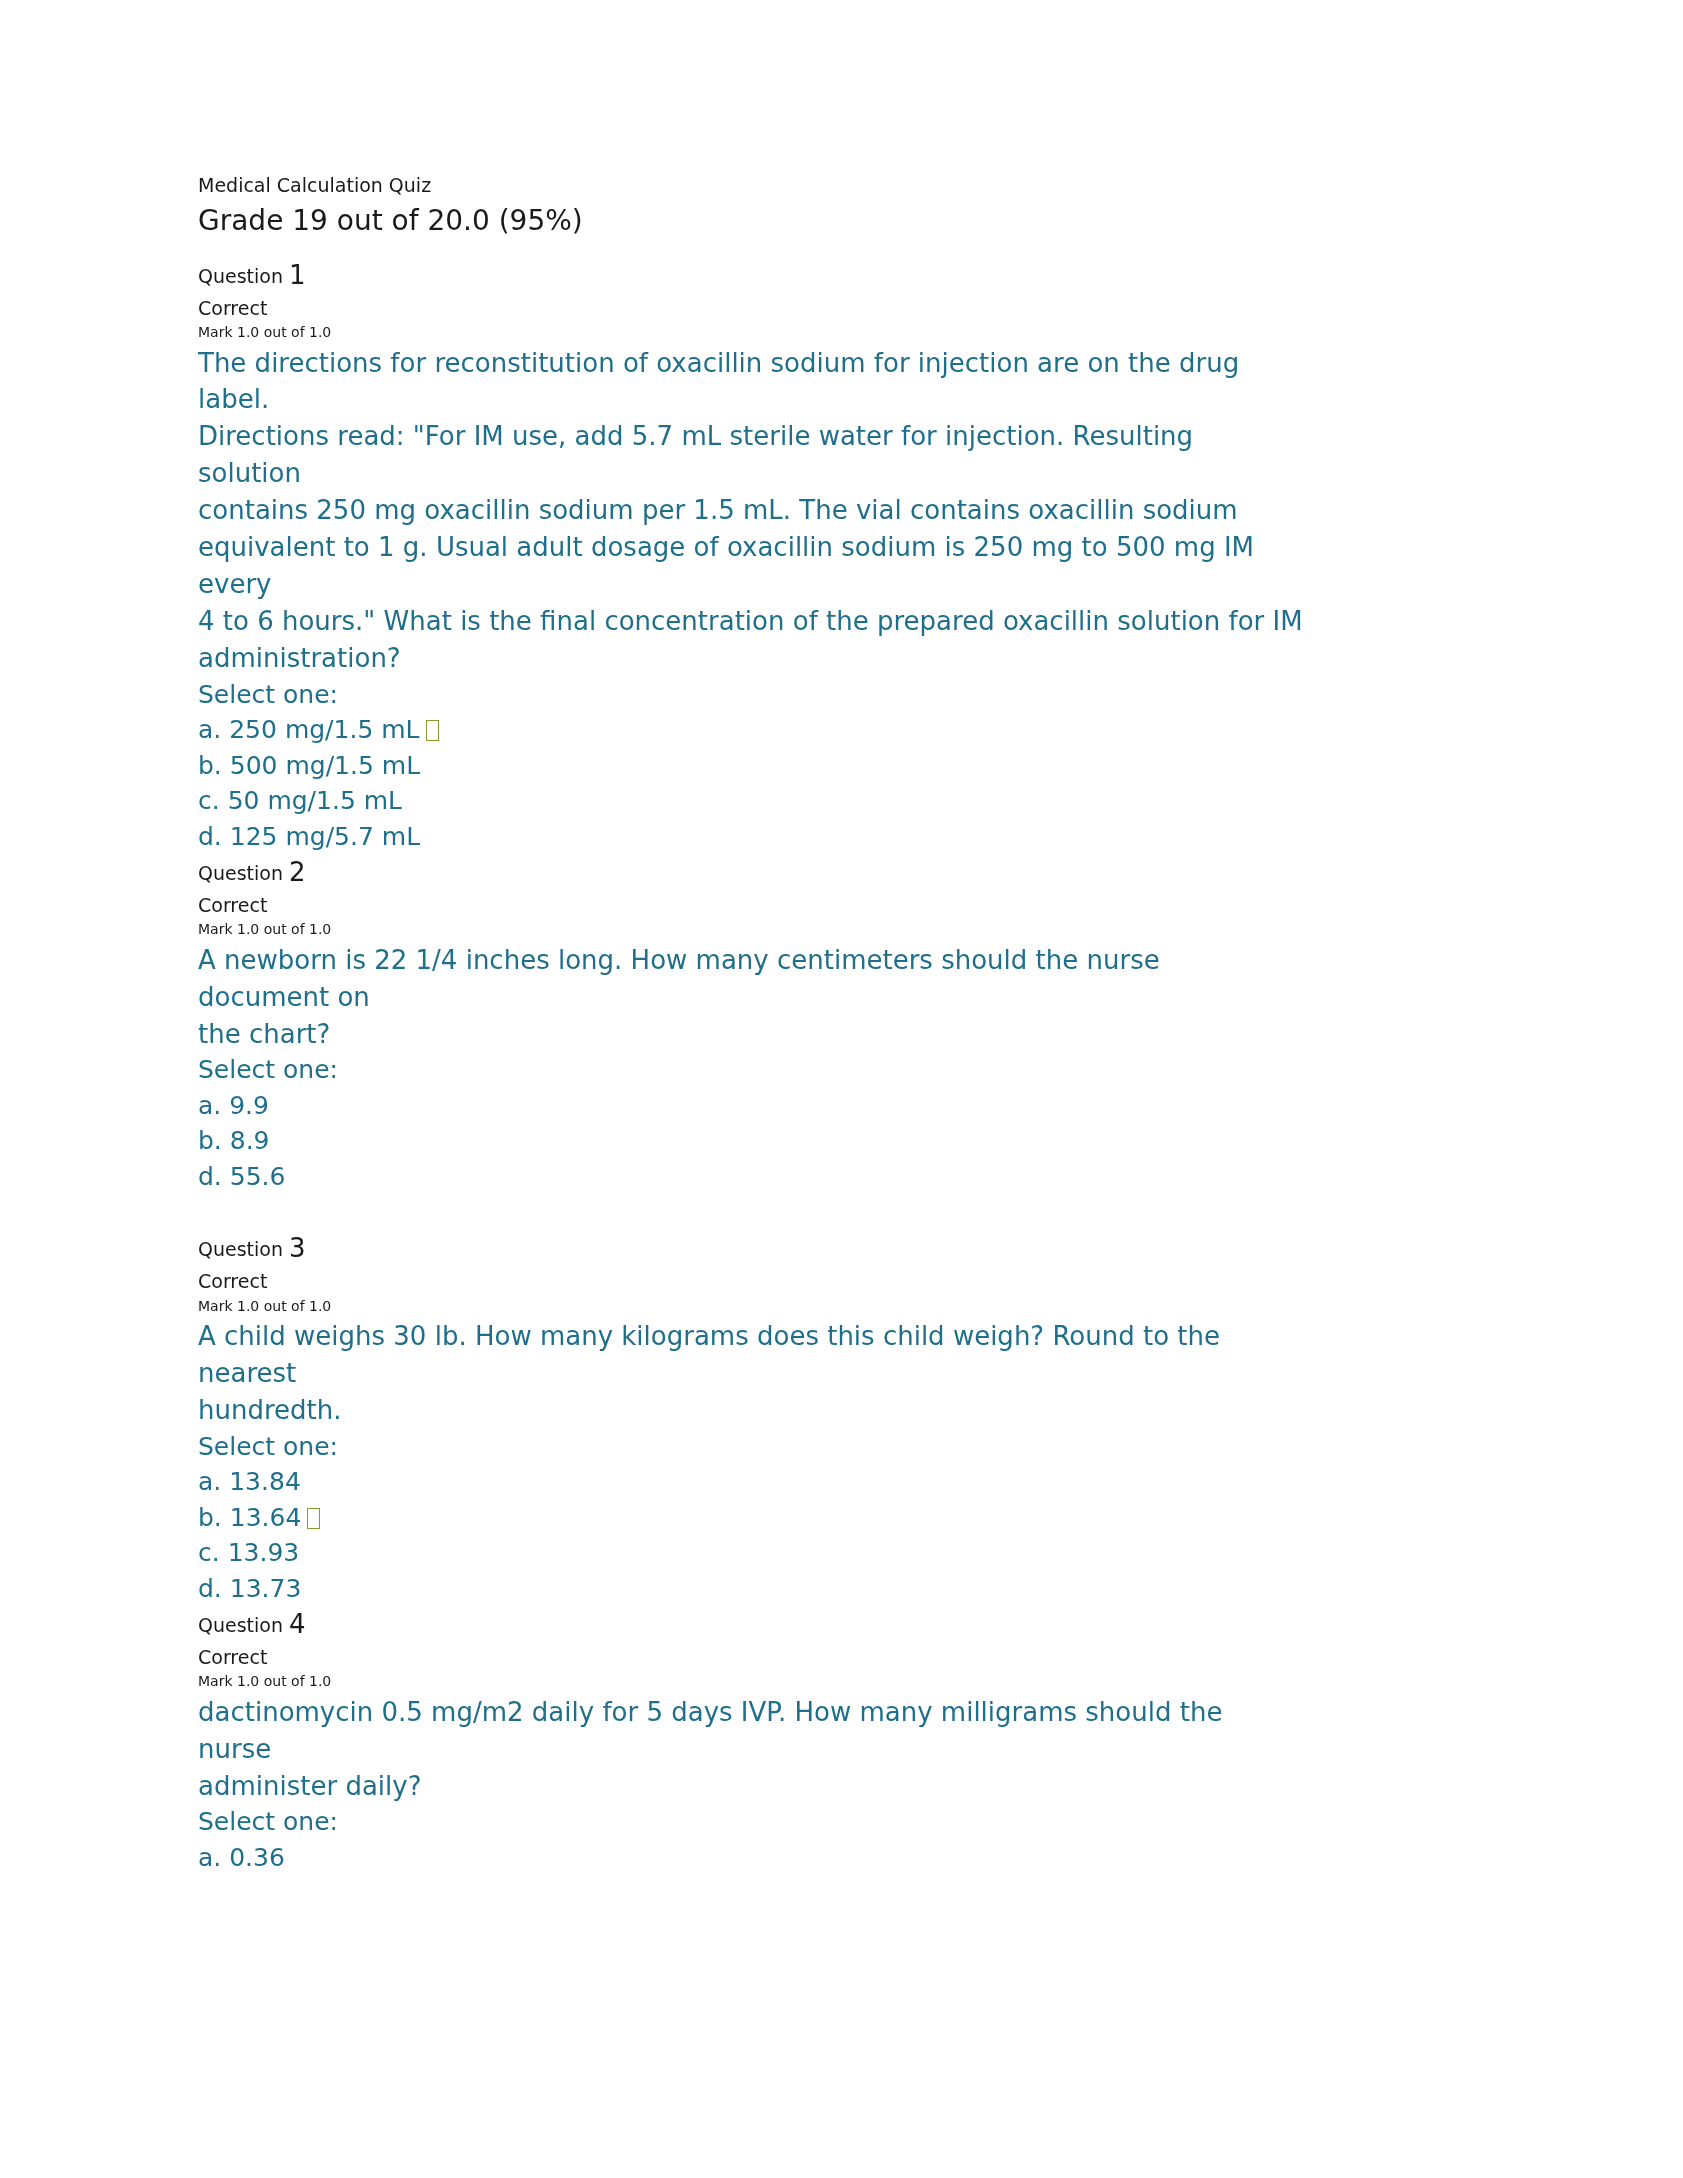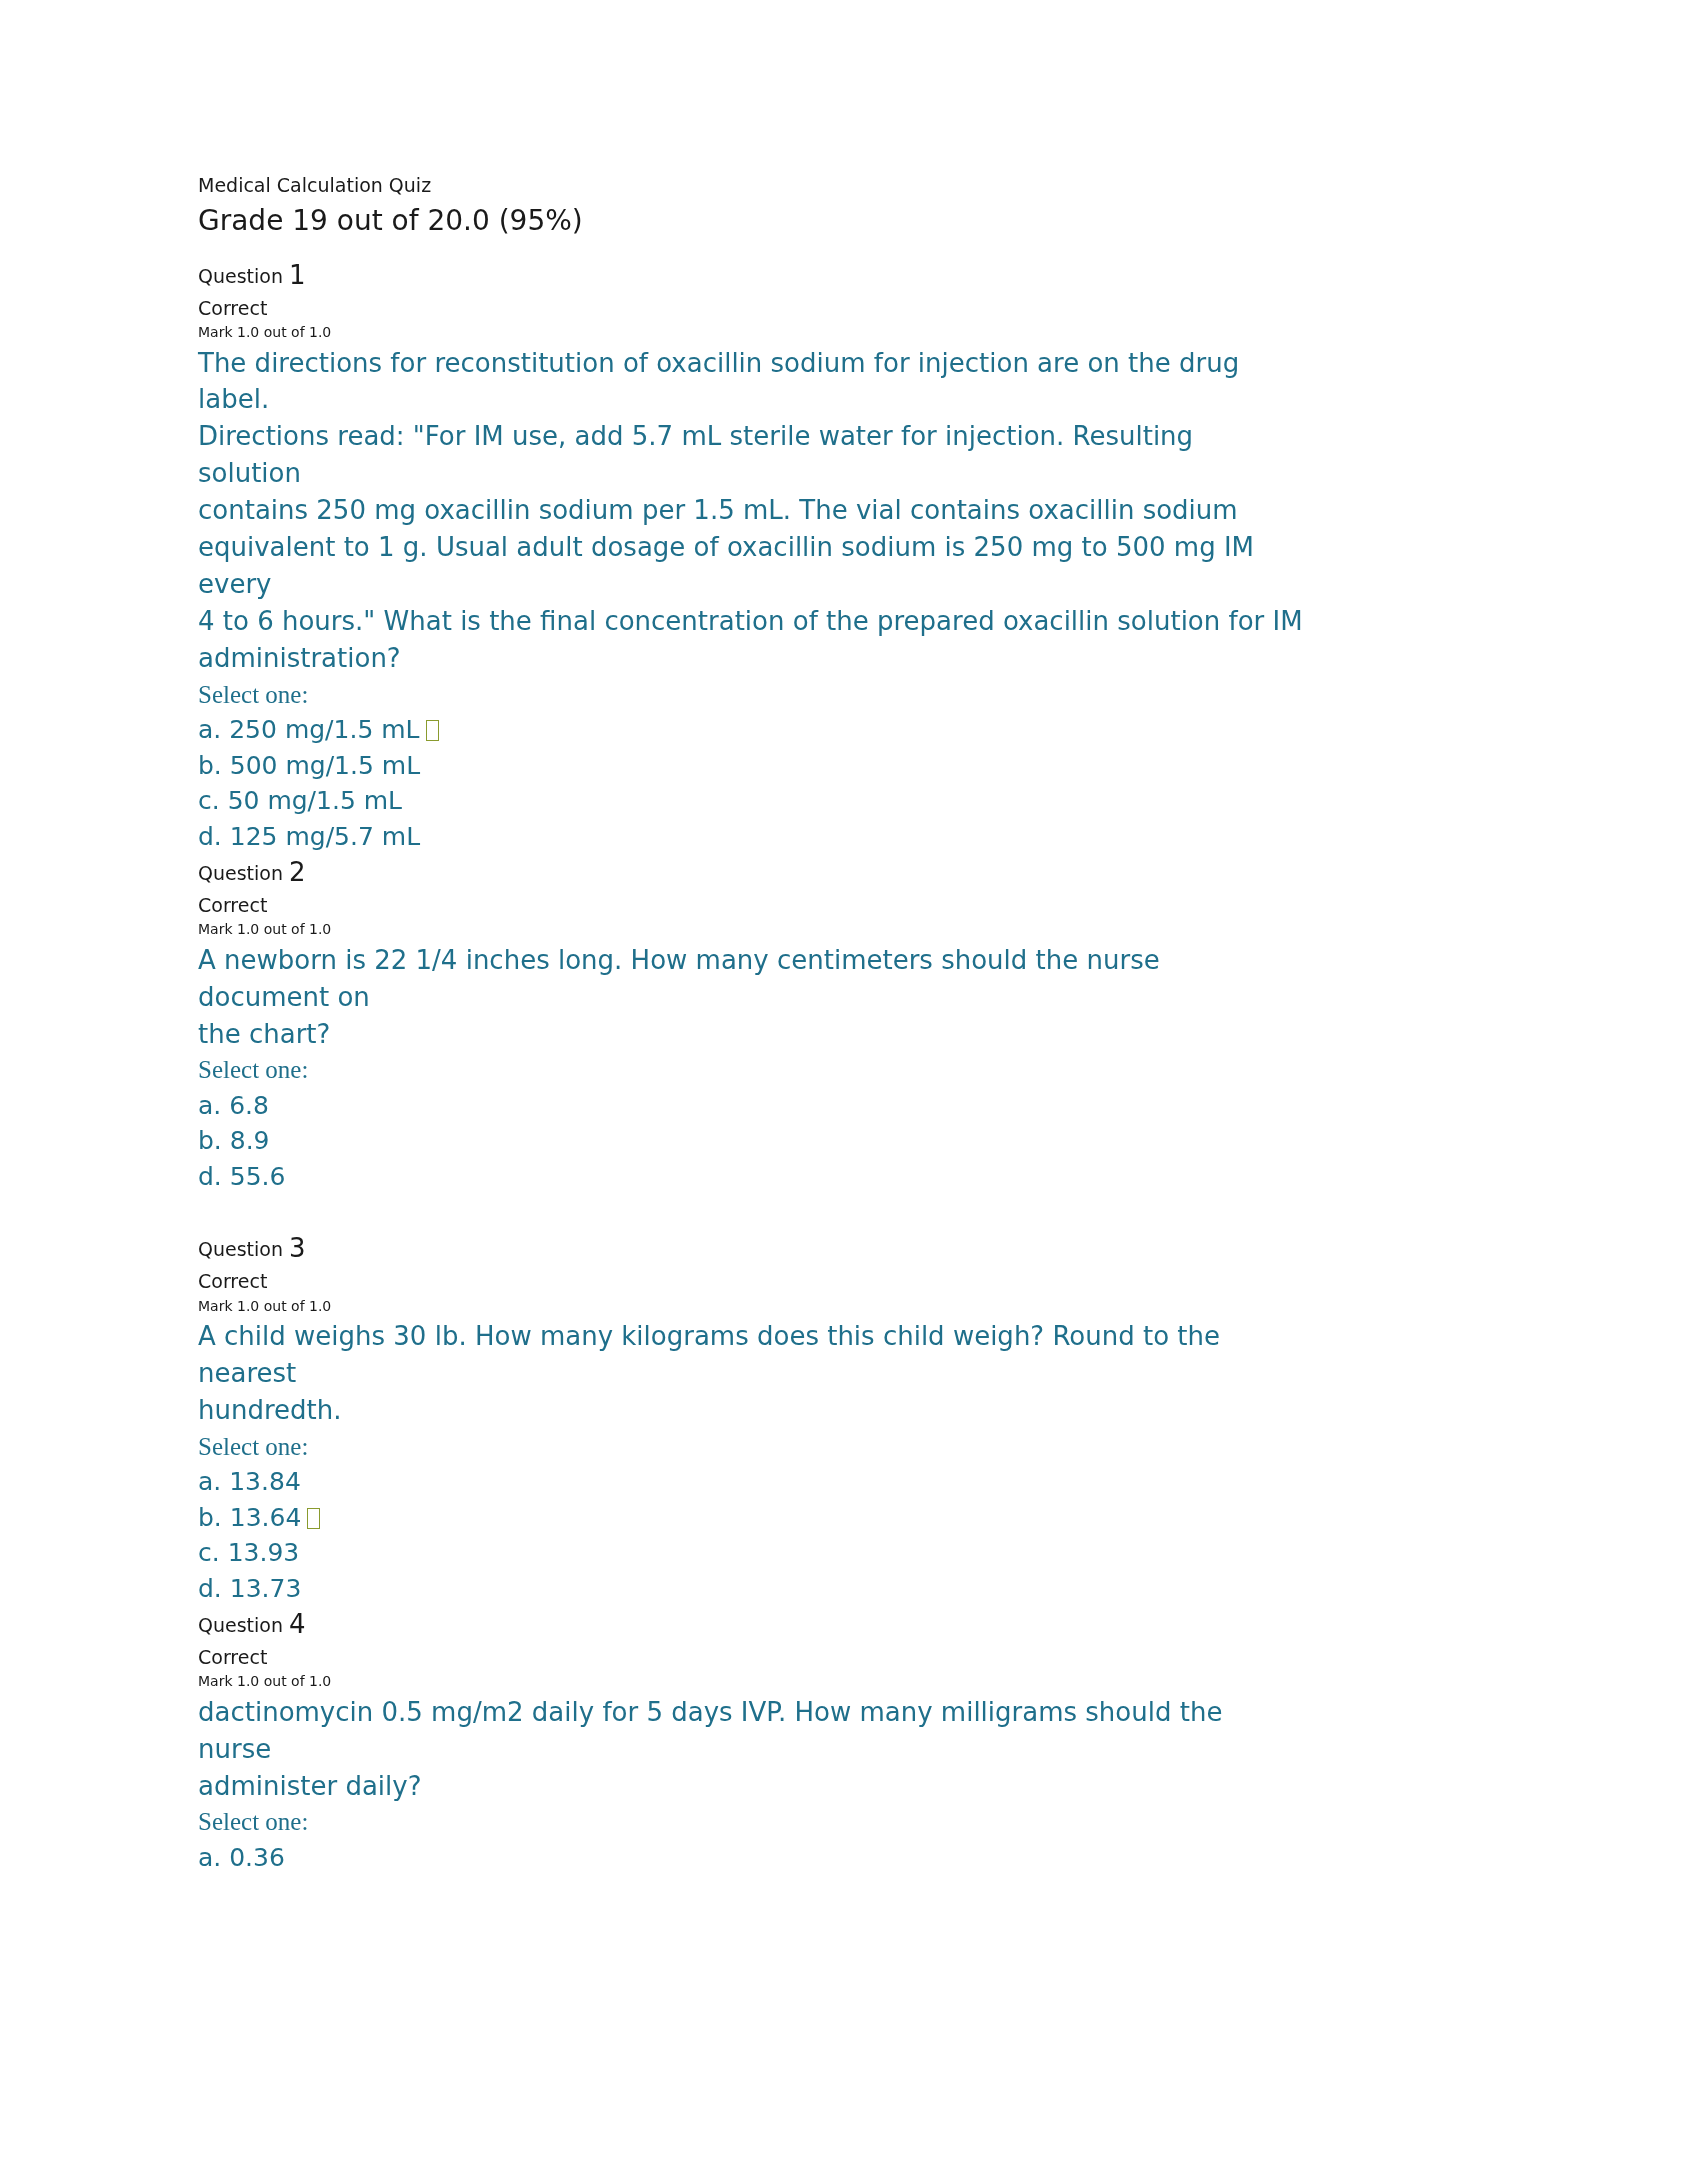--- a/index.html
+++ b/index.html
@@ -69,21 +69,20 @@
     margin: 0;
   }
   .q-body .line {
     display: block;
   }
   .select-one {
     font-size: 25px;
     color: #1f6f8b;
     line-height: 1.42;
     margin: 0;
-    font-family: Liberation Serif, serif;
   }
   .option {
     font-size: 25px;
     color: #1f6f8b;
     line-height: 1.42;
     margin: 0;
     white-space: nowrap;
   }
   .tick {
     display: inline-block;
@@ -132,21 +131,21 @@
         <div class="question-block">
           <div class="q-header"><span>Question </span><span class="q-num">2</span></div>
           <div class="q-status">Correct</div>
           <div class="q-mark">Mark 1.0 out of 1.0</div>
           <div class="q-body">
             <span class="line">A newborn is 22 1/4 inches long. How many centimeters should the nurse</span>
             <span class="line">document on</span>
             <span class="line">the chart?</span>
           </div>
           <div class="select-one">Select one:</div>
-          <div class="option"><span>a. 6.8</span></div>
+          <div class="option"><span>a. 9.9</span></div>
           <div class="option"><span>b. 8.9</span></div>
           <div class="option"><span>d. 55.6</span></div>
         </div>
         <div class="gap"></div>
         <div class="question-block">
           <div class="q-header"><span>Question </span><span class="q-num">3</span></div>
           <div class="q-status">Correct</div>
           <div class="q-mark">Mark 1.0 out of 1.0</div>
           <div class="q-body">
             <span class="line">A child weighs 30 lb. How many kilograms does this child weigh? Round to the</span>

